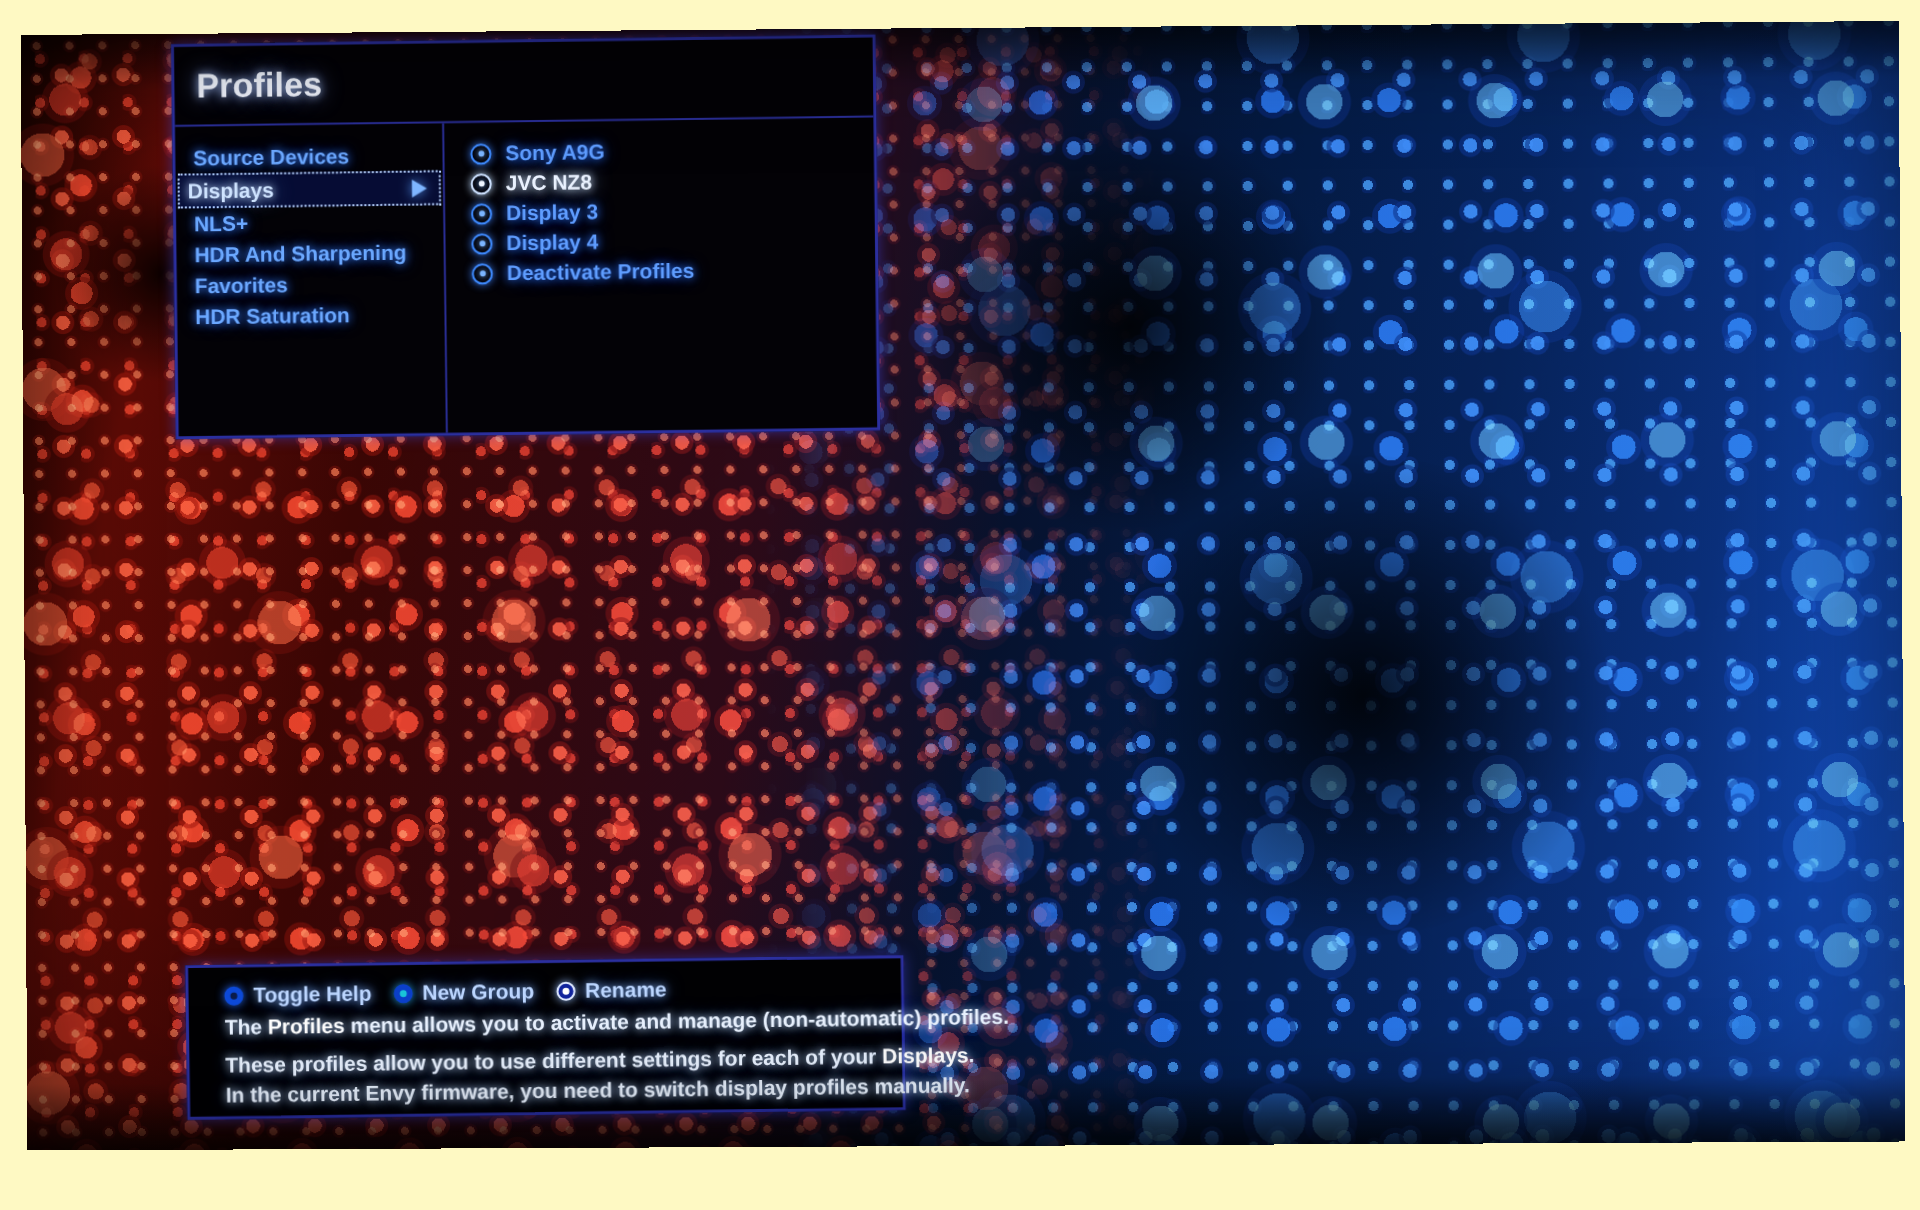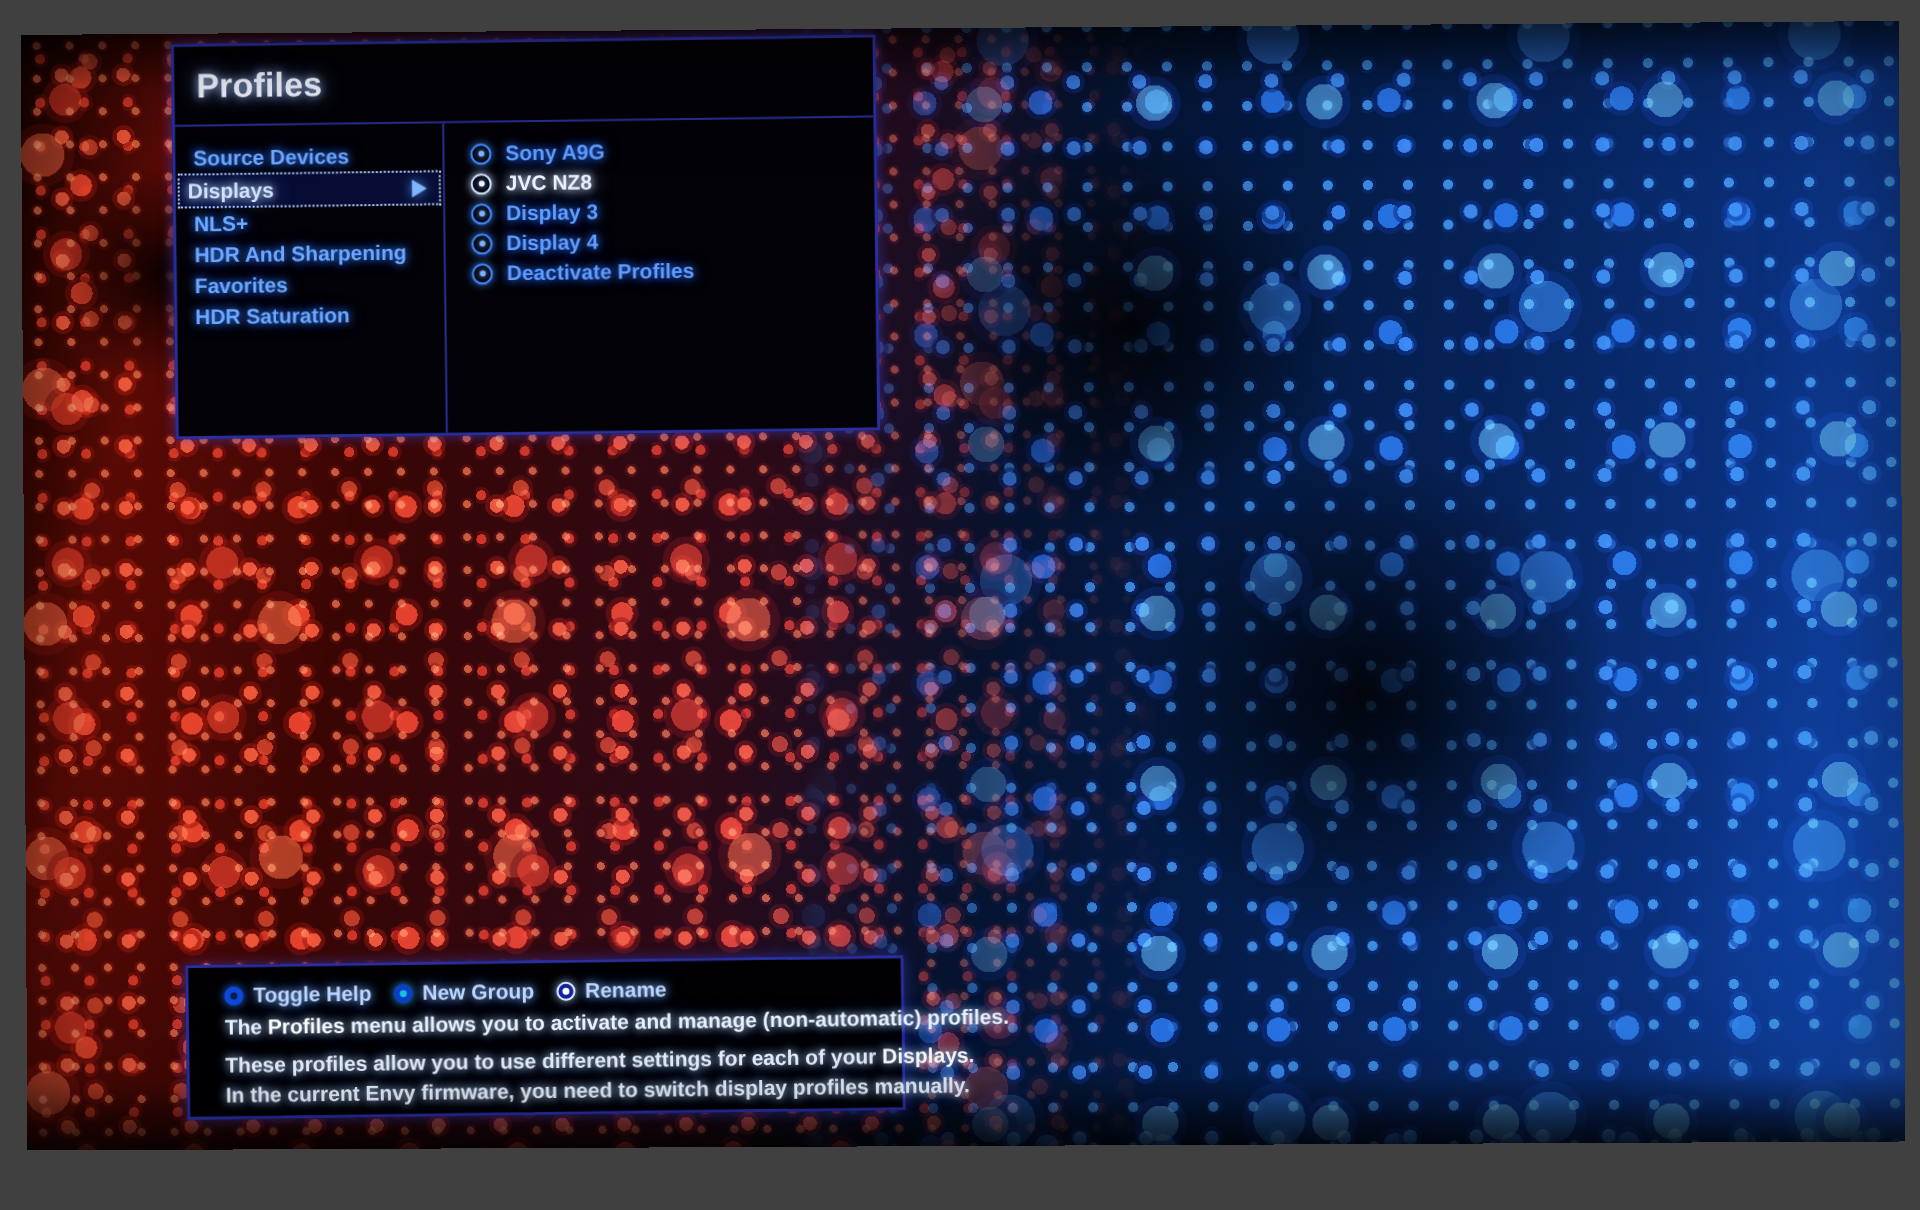--- a/index.html
+++ b/index.html
@@ -1,20 +1,20 @@
 <!DOCTYPE html>
 <html><head>
 <meta charset="utf-8">
 <style>
   html,body{margin:0;padding:0;background:#000;}
   body{width:1920px;height:1210px;overflow:hidden;
        font-family:"Liberation Sans", sans-serif;}
 
   
-  #photo{position:absolute;inset:0;background:#404040;overflow:hidden;}
+  #photo{position:absolute;inset:0;background:#fef9c3;overflow:hidden;}
 
   
   #screen{
     position:absolute;left:22px;top:28px;width:1878px;height:1118px;
     overflow:hidden;
     transform:perspective(2600px) rotateY(-0.35deg) rotateZ(-0.35deg);
     transform-origin:50% 50%;
     background:#050002;
   }
 

